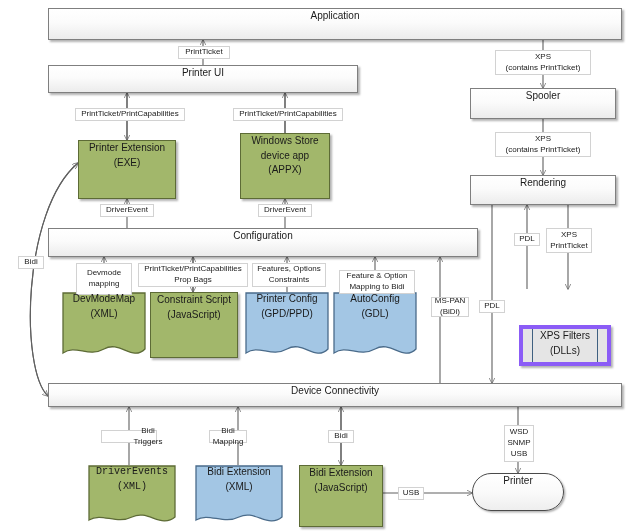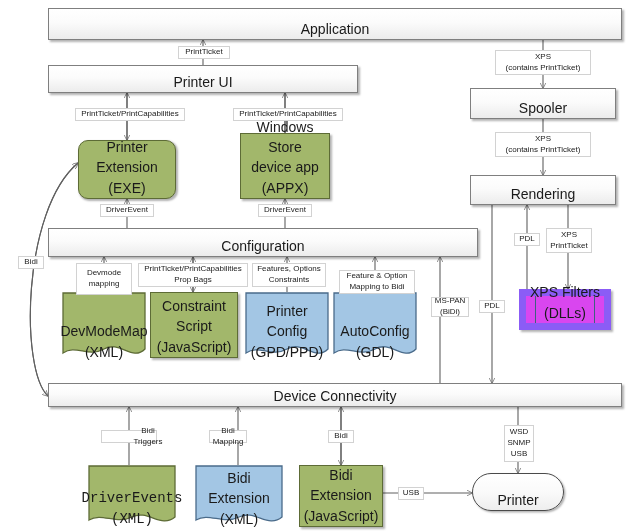--- a/index.html
+++ b/index.html
@@ -8,23 +8,23 @@
     font-family:"Liberation Sans", sans-serif;
     width:628px;height:532px;position:relative;overflow:hidden;
     color:#000;
   }
   #stage{position:absolute;left:0;top:0;width:628px;height:532px;}
 
   
   .node{
     position:absolute;
     box-sizing:border-box;
-    display:flex;align-items:flex-end;justify-content:center;
+    display:flex;align-items:flex-start;justify-content:center;
     text-align:center;
-    font-size:14px;
+    font-size:10px;
     line-height:1.45;
     color:#1a1a1a;
     border:1px solid #7d7d7d;
     box-shadow:1.5px 1.5px 2px rgba(0,0,0,.30);
   }
   .node .lbl{white-space:pre-line;padding:0 3px;}
 
   
   .grey{
     background:linear-gradient(to bottom,#ffffff 0%,#fbfbfb 45%,#ececec 100%);
@@ -42,21 +42,21 @@
   .doc .lbl{position:relative;z-index:2;}
 
   
   .stadium{
     border-radius:999px;
     background:linear-gradient(to bottom,#ffffff 0%,#fafafa 50%,#eeeeee 100%);
     border:1px solid #4a4a4a;
   }
 
   
-  .filters{ background:#d946ef; border:7px solid #8b5cf6;}
+  .filters{ background:#e5e5e5; border:4px solid #8b5cf6;margin-top:36px;}
   .filters::before,.filters::after{
     content:"";position:absolute;top:0;bottom:0;width:0;
     border-left:1px solid #3f6080;
   }
   .filters::before{left:9px;}
   .filters::after{right:9px;}
 
   
   .elabel{
     position:absolute;
@@ -140,21 +140,21 @@
   </svg>
 
   <div class="node grey" style="left:48px;top:8px;width:574px;height:32px;">
     <span class="lbl">Application</span>
   </div>
 
   <div class="node grey" style="left:48px;top:65px;width:310px;height:28px;">
     <span class="lbl">Printer UI</span>
   </div>
 
-  <div class="node green" style="left:78px;top:140px;width:98px;height:59px;border-radius:10px;">
+  <div class="node green" style="left:78px;top:140px;width:98px;height:59px;">
     <span class="lbl">Printer Extension
 (EXE)</span>
   </div>
 
   <div class="node green" style="left:240px;top:133px;width:90px;height:66px;">
     <span class="lbl">Windows Store
 device app
 (APPX)</span>
   </div>
 

